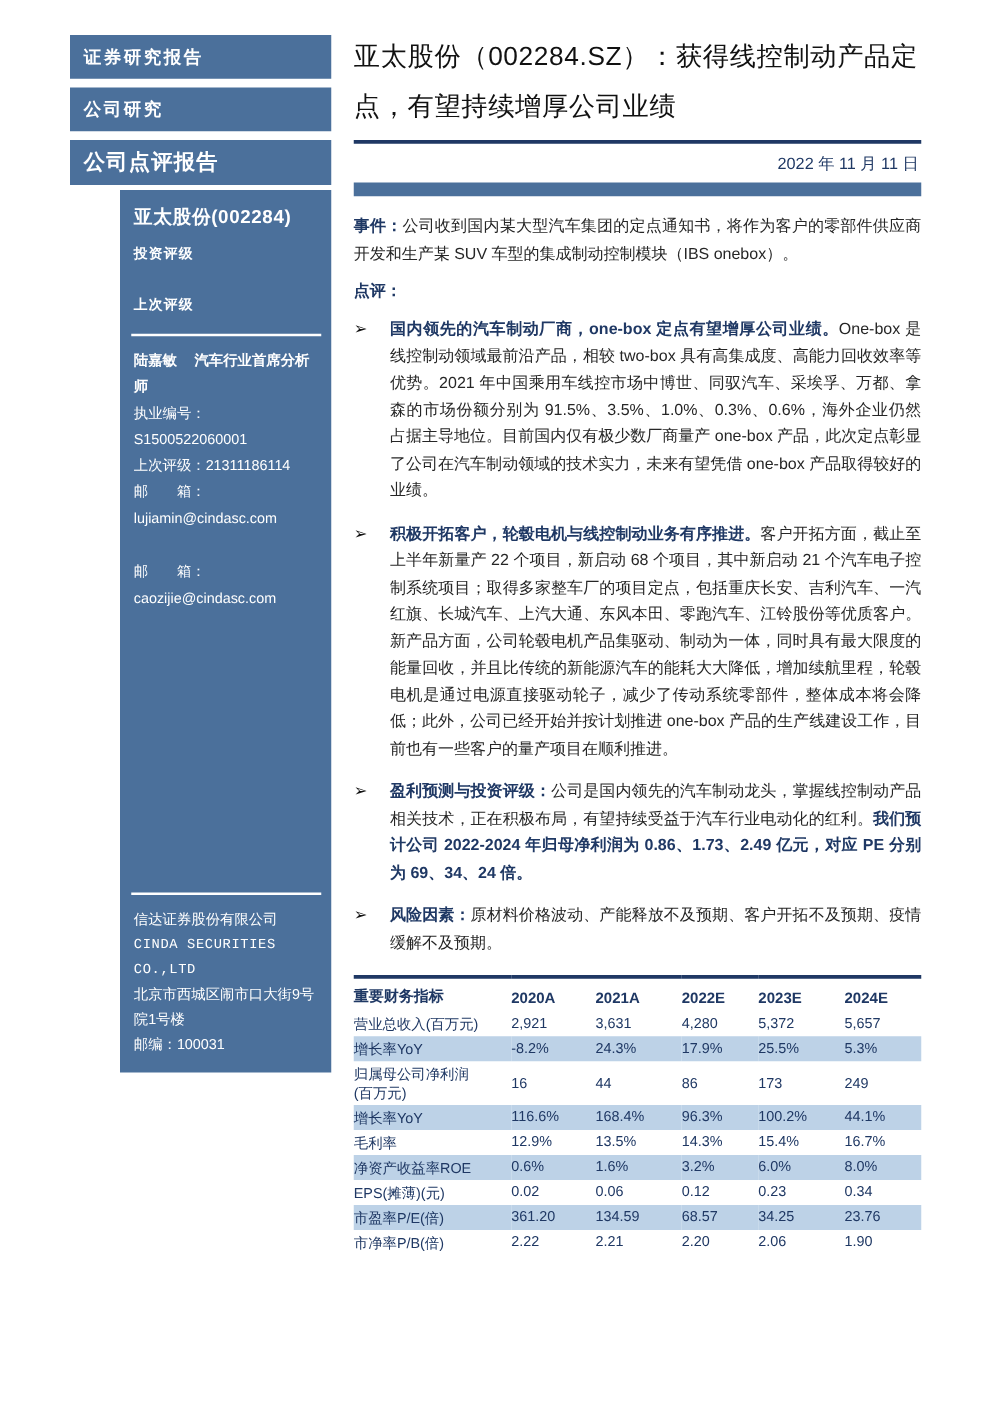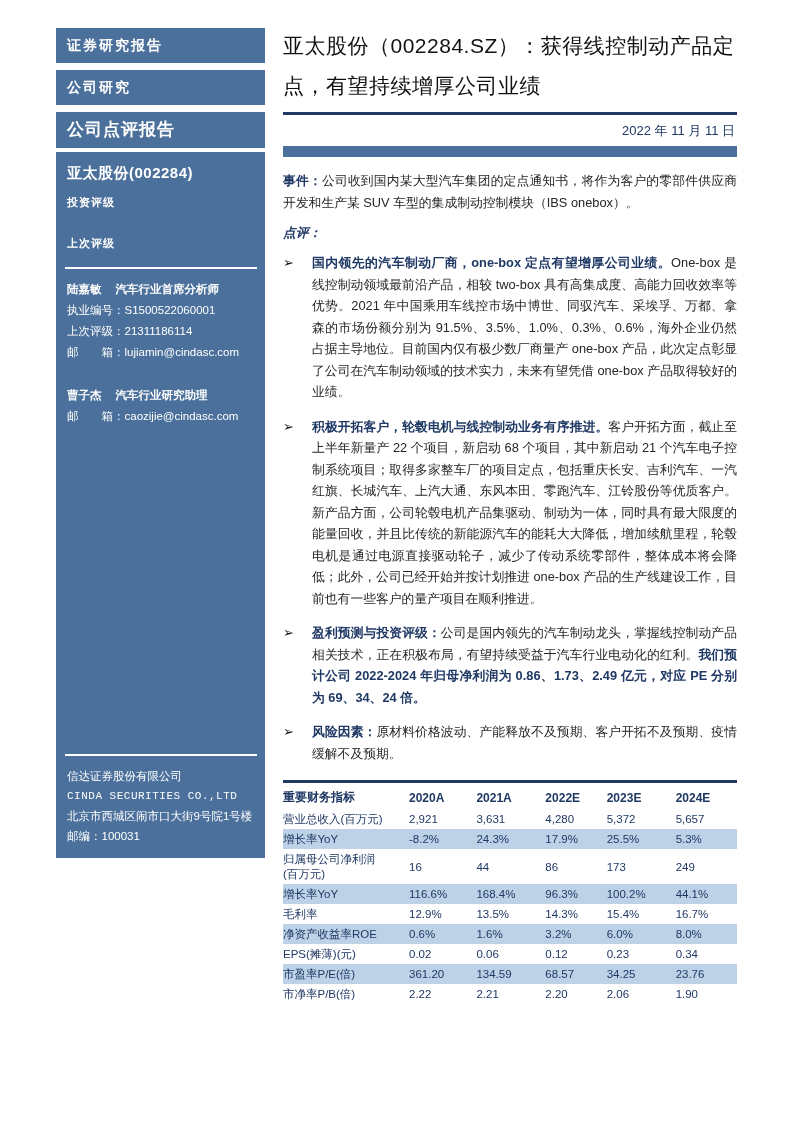--- a/index.html
+++ b/index.html
@@ -14,21 +14,21 @@
   .sidebar{position:absolute;left:56px;top:28px;width:209px;}
   .side-badge{
     background:#4b709b;color:#fff;font-weight:bold;
     height:35px;line-height:35px;padding-left:11px;font-size:14px;
     letter-spacing:2px;margin-bottom:7px;
   }
   .side-badge.big{font-size:17px;letter-spacing:1px;height:36px;line-height:36px;margin-bottom:4px;}
   .side-panel{
     background:#4b709b;color:#fff;height:706px;
     padding:10px 10px 12px 11px;box-sizing:border-box;
-    display:flex;flex-direction:column;
+    display:flex;flex-direction:column;margin-left:40px;
   }
   .stock-name{font-size:15px;font-weight:bold;margin:2px 0 12px 0;letter-spacing:0.5px;}
   .rating-line{font-size:11px;font-weight:bold;margin:0 0 26px 0;letter-spacing:1px;}
   .rating-line.last{margin-bottom:16px;}
   .side-hr{border:none;border-top:2px solid #ffffff;margin:0 -2px 10px -2px;width:auto;}
   .analyst{font-size:11.5px;line-height:21px;}
   .analyst .name-row{font-weight:bold;}
   .analyst .name{margin-right:14px;}
   .analyst-block{margin-bottom:22px;}
   .spacer{flex:1;}
@@ -40,21 +40,21 @@
   .title{
     font-size:21px;font-weight:normal;color:#111;line-height:40px;
     letter-spacing:0.5px;margin:0 0 6px 0;
   }
   .title-rule{height:3px;background:#1f3864;margin:2px 0 0 0;}
   .date-row{text-align:right;color:#1f3864;font-size:13px;padding:7px 2px 6px 0;}
   .blue-bar{height:11px;background:#4b709b;margin-bottom:13px;}
 
   .para{font-size:12.8px;line-height:21.5px;text-align:justify;margin:0 0 10px 0;}
   .lead{font-weight:bold;color:#1f3864;}
-  .comment-label{font-weight:bold;color:#1f3864;font-size:12.8px;margin:12px 0 10px 0;font-style:italic;}
+  .comment-label{font-weight:bold;color:#1f3864;font-size:12.8px;margin:12px 0 10px 0;}
 
   ul.bullets{list-style:none;margin:0;padding:0;}
   ul.bullets li{display:flex;margin-bottom:13px;}
   .marker{width:29px;flex:0 0 29px;font-size:13px;color:#111;line-height:21.5px;}
   .btext{flex:1;font-size:12.8px;line-height:21.5px;text-align:justify;}
   .btext .b{font-weight:bold;color:#1f3864;}
 
   
   table.fin{
     width:100%;border-collapse:collapse;margin-top:16px;
@@ -91,23 +91,20 @@
       <div class="analyst analyst-block">
         <div class="name-row">
           <span class="name">陆嘉敏</span><span>汽车行业首席分析师</span>
         </div>
         <div><span>执业编号：</span><span>S1500522060001</span></div>
         <div><span>上次评级：</span><span>21311186114</span></div>
         <div><span>邮　　箱：</span><span>lujiamin@cindasc.com</span></div>
       </div>
 
       <div class="analyst">
-        <div class="name-row">
-          <span class="name">曹子杰</span><span>汽车行业研究助理</span>
-        </div>
         <div><span>邮　　箱：</span><span>caozijie@cindasc.com</span></div>
       </div>
 
       <div class="spacer"></div>
 
       <hr class="side-hr">
 
       <div class="company-block">
         <div>信达证券股份有限公司</div>
         <div class="en">CINDA SECURITIES CO.,LTD</div>

